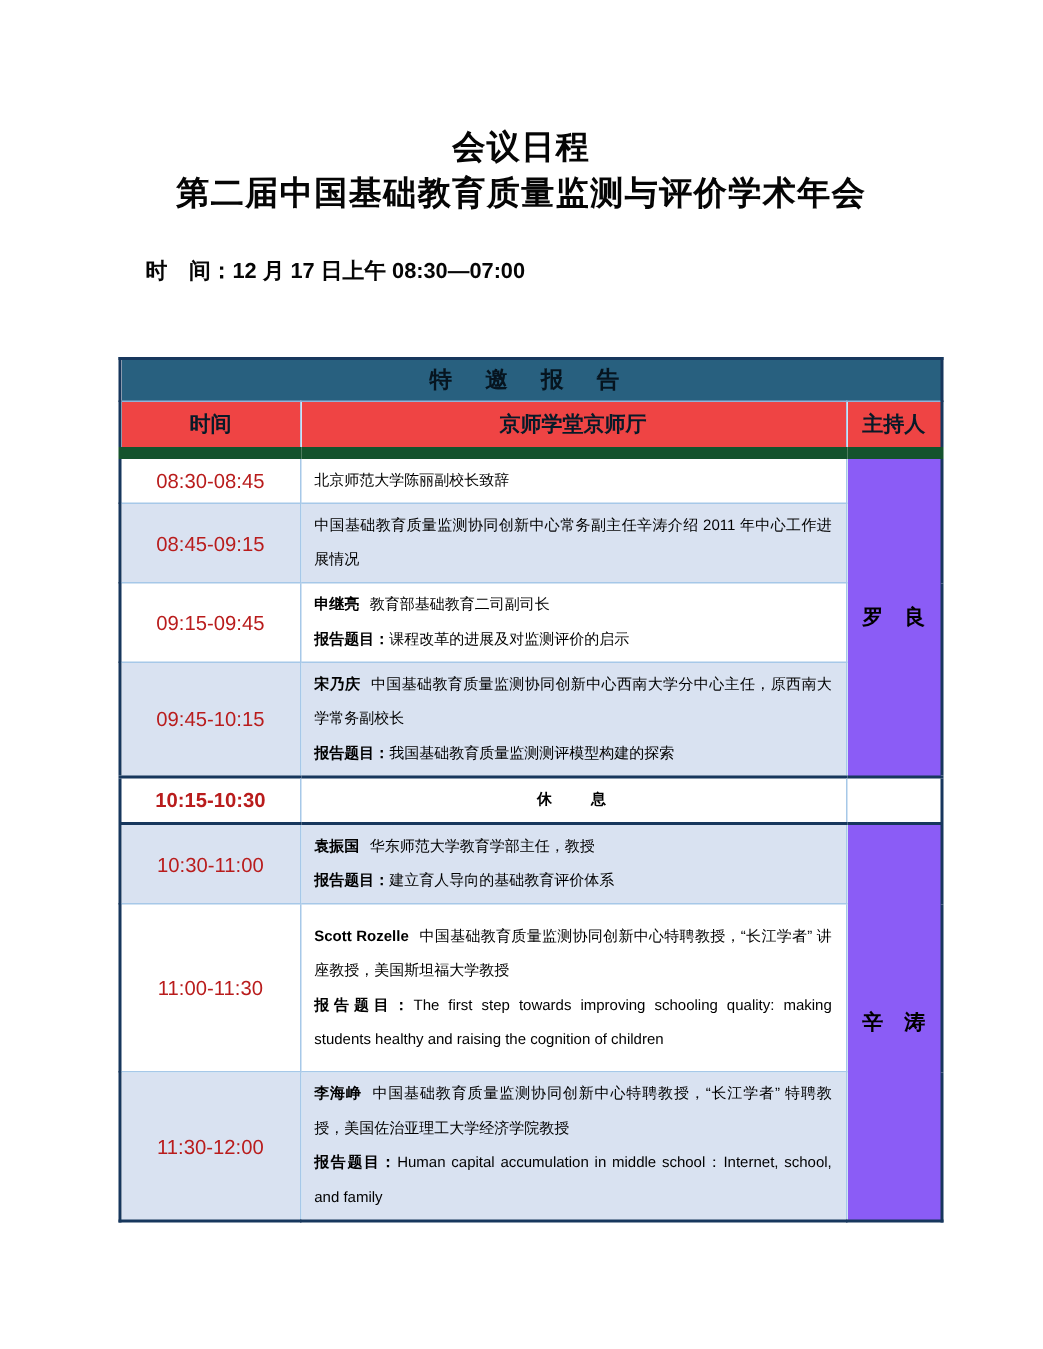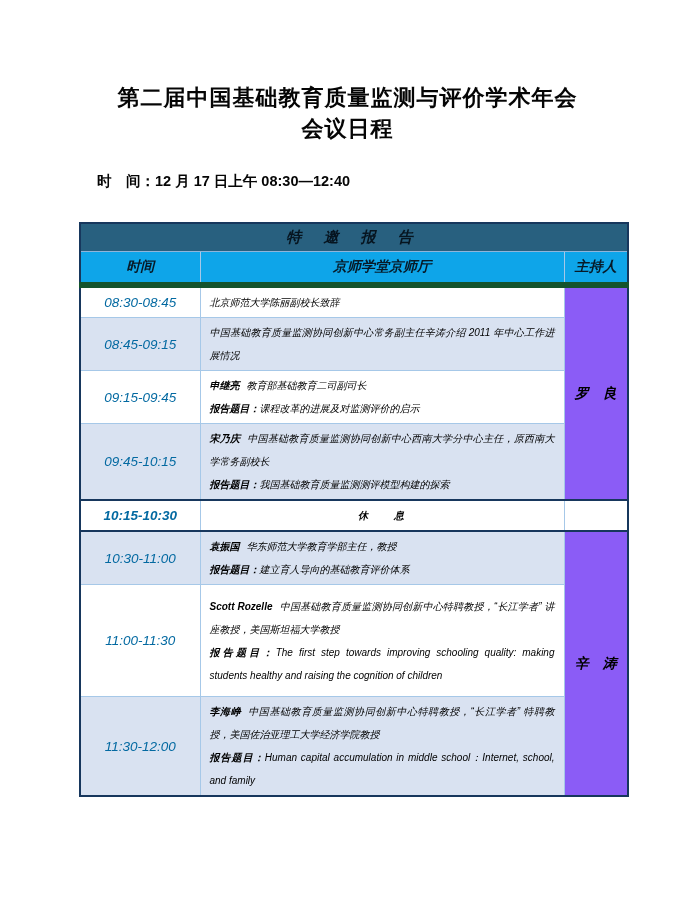--- a/index.html
+++ b/index.html
@@ -10,66 +10,65 @@
   }
   .doc{position:relative;width:695px;height:899px;background:#fff;}
 
   .title-block{padding-top:82px;text-align:center;}
   .title-line{font-size:22px;font-weight:bold;line-height:31px;letter-spacing:1px;color:#050505;}
 
   .info-block{margin:24px 0 0 97px;}
   .info-line{font-size:14.5px;font-weight:bold;line-height:27px;color:#050505;}
 
   table.schedule{
-    position:absolute;left:79px;top:222px;width:548px;
+    position:absolute;left:79px;top:238px;width:548px;
     border-collapse:collapse;table-layout:fixed;
     border:2px solid #17375D;
-    font-style:italic;
   }
   table.schedule td{
     border:1px solid #A6C8E8;
     vertical-align:middle;
     overflow:hidden;
   }
   tr.section-bar td{
     background:#28607F;height:25px;
     text-align:center;font-size:15px;font-weight:bold;letter-spacing:9px;
     color:#06141f;border-bottom:1px solid #8FB4D9;
   }
   tr.col-head td{
-    background:#0ea5e9;height:28px;
+    background:#ef4444;height:28px;
     text-align:center;font-size:14px;font-weight:bold;color:#071a28;
-    border-bottom:6px solid #14532d;
+    border-bottom:8px solid #14532d;
   }
-  td.time-cell{text-align:center;font-size:13.5px;color:#0369a1;}
+  td.time-cell{text-align:center;font-size:13.5px;color:#b91c1c;}
   td.content-cell{font-size:10px;line-height:23px;padding:3px 9px;text-align:justify;}
   td.host-cell{text-align:center;font-size:14px;font-weight:bold;background:#8b5cf6;}
   tr.row-alt td.time-cell, tr.row-alt td.content-cell{background:#D9E2F1;}
   tr.row-plain td.time-cell, tr.row-plain td.content-cell{background:#ffffff;}
   .speaker{font-weight:bold;}
   .aff{margin-left:7px;}
   .topic-label{font-weight:bold;margin-top:24px;}
   tr.break-row td{
     border-top:2px solid #17375D;border-bottom:2px solid #17375D;background:#fff;
   }
   tr.break-row td.time-cell{font-weight:bold;font-size:13.5px;}
   tr.break-row td.content-cell{text-align:center;font-weight:bold;letter-spacing:2px;}
 </style>
 </head>
 <body>
 
 <div class="doc">
 
   <div class="title-block">
+    <div class="title-line">会议日程</div>
     <div class="title-line">第二届中国基础教育质量监测与评价学术年会</div>
-    <div class="title-line">会议日程</div>
   </div>
 
   <div class="info-block">
-    <div class="info-line">时　间：12 月 17 日上午  08:30—12:40</div>
+    <div class="info-line">时　间：12 月 17 日上午  08:30—07:00</div>
   </div>
 
   <table class="schedule">
     <colgroup>
       <col style="width:120px">
       <col style="width:364px">
       <col style="width:64px">
     </colgroup>
     <tbody>
       <tr class="section-bar">

